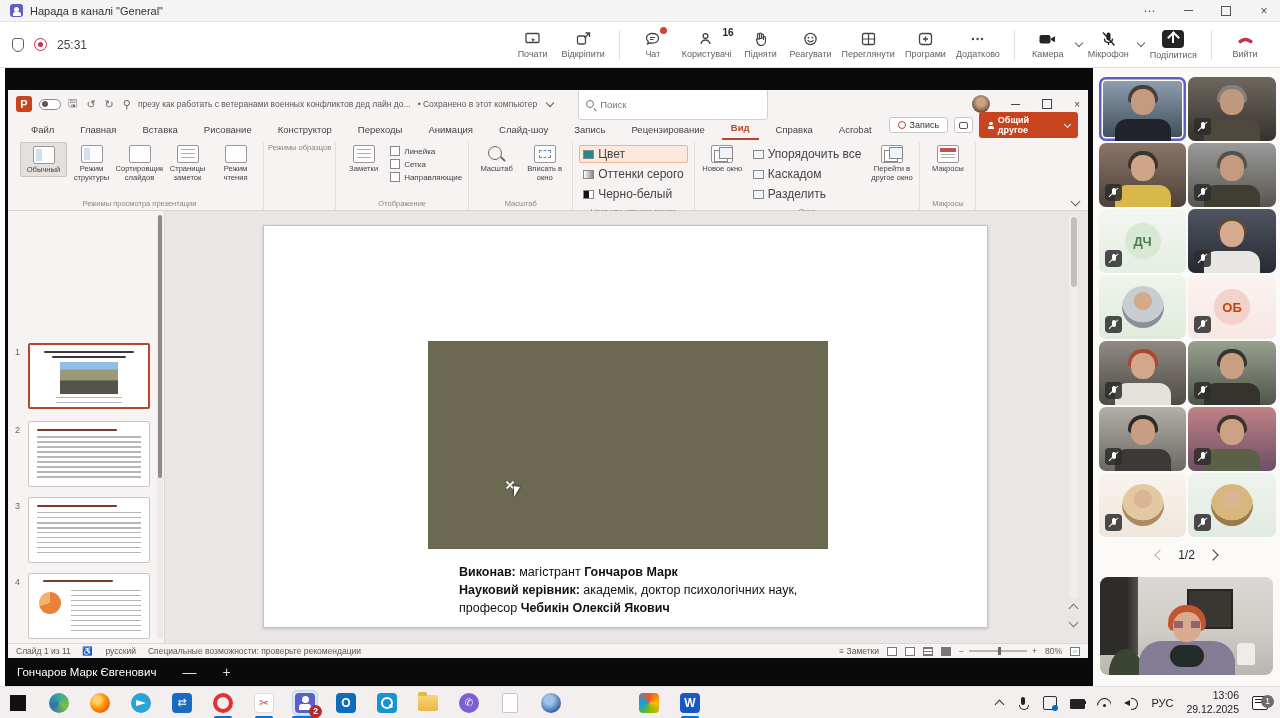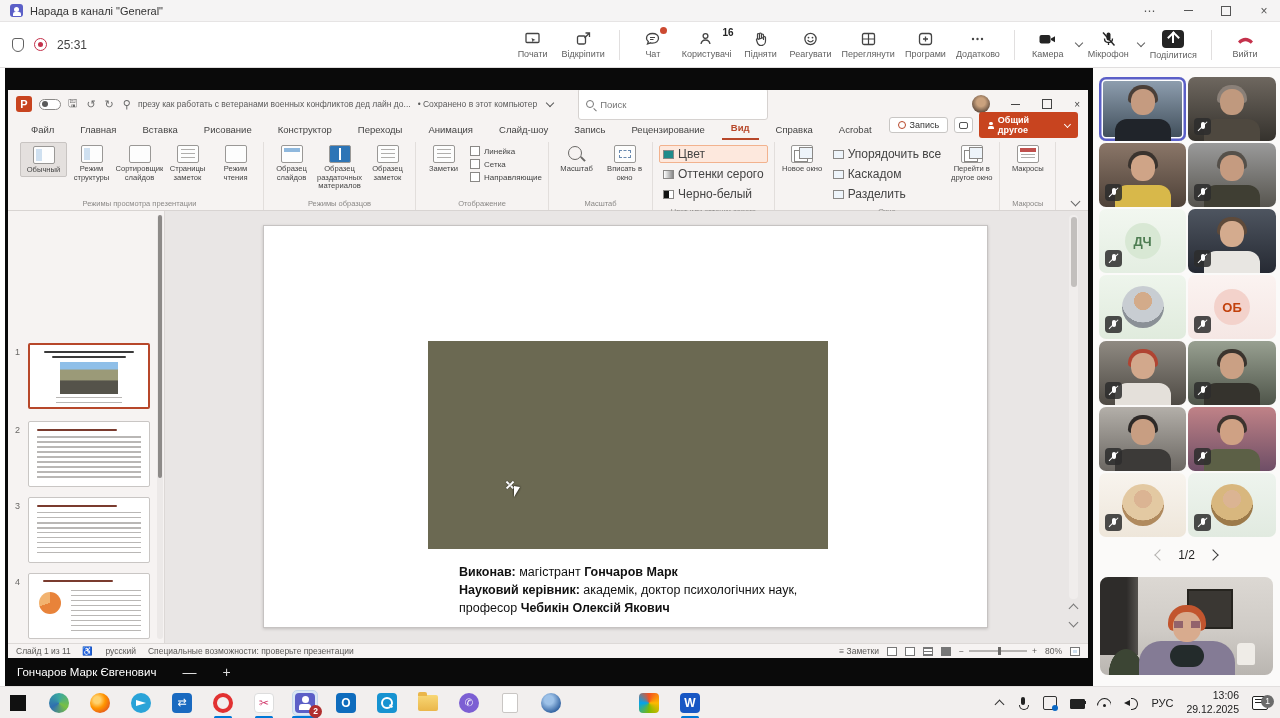--- a/index.html
+++ b/index.html
@@ -489,34 +489,20 @@
                 <div class="cap">Страницы заметок</div>
               </div>
               <div class="rbtn">
                 <div class="ric grid4"></div>
                 <div class="cap">Режим чтения</div>
               </div>
             </div>
             <div class="rgr-label">Режимы просмотра презентации</div>
           </div>
           <div class="rgroup">
-            <div class="rgr-content">
-              <div class="rbtn">
-                <div class="ric topbar"></div>
-                <div class="cap">Образец слайдов</div>
-              </div>
-              <div class="rbtn">
-                <div class="ric bluegrid"></div>
-                <div class="cap">Образец раздаточных материалов</div>
-              </div>
-              <div class="rbtn">
-                <div class="ric lines"></div>
-                <div class="cap">Образец заметок</div>
-              </div>
-            </div>
             <div class="rgr-label">Режимы образцов</div>
           </div>
           <div class="rgroup">
             <div class="rgr-content">
               <div class="rbtn">
                 <div class="ric lines"></div>
                 <div class="cap">Заметки</div>
               </div>
               <div class="rchecks">
                 <div class="rcheck">Линейка</div>
@@ -638,21 +624,21 @@
             <span class="snav up"></span>
             <span class="snav down"></span>
           </div>
         </div>
       </div>
 
       <div class="ppt-status">
         <span>Слайд 1 из 11</span>
         <span>♿</span>
         <span>русский</span>
-        <span>Специальные возможности: проверьте презентации</span>
+        <span>Специальные возможности: проверьте рекомендации</span>
         <div class="pst-right">
           <span>≡ <span>Заметки</span></span>
           <span class="vico"></span>
           <span class="vico b2"></span>
           <span class="vico b3"></span>
           <span class="vico b4"></span>
           <div class="zoomslider">
             <span>−</span>
             <span class="ztrack"></span>
             <span>+</span>

